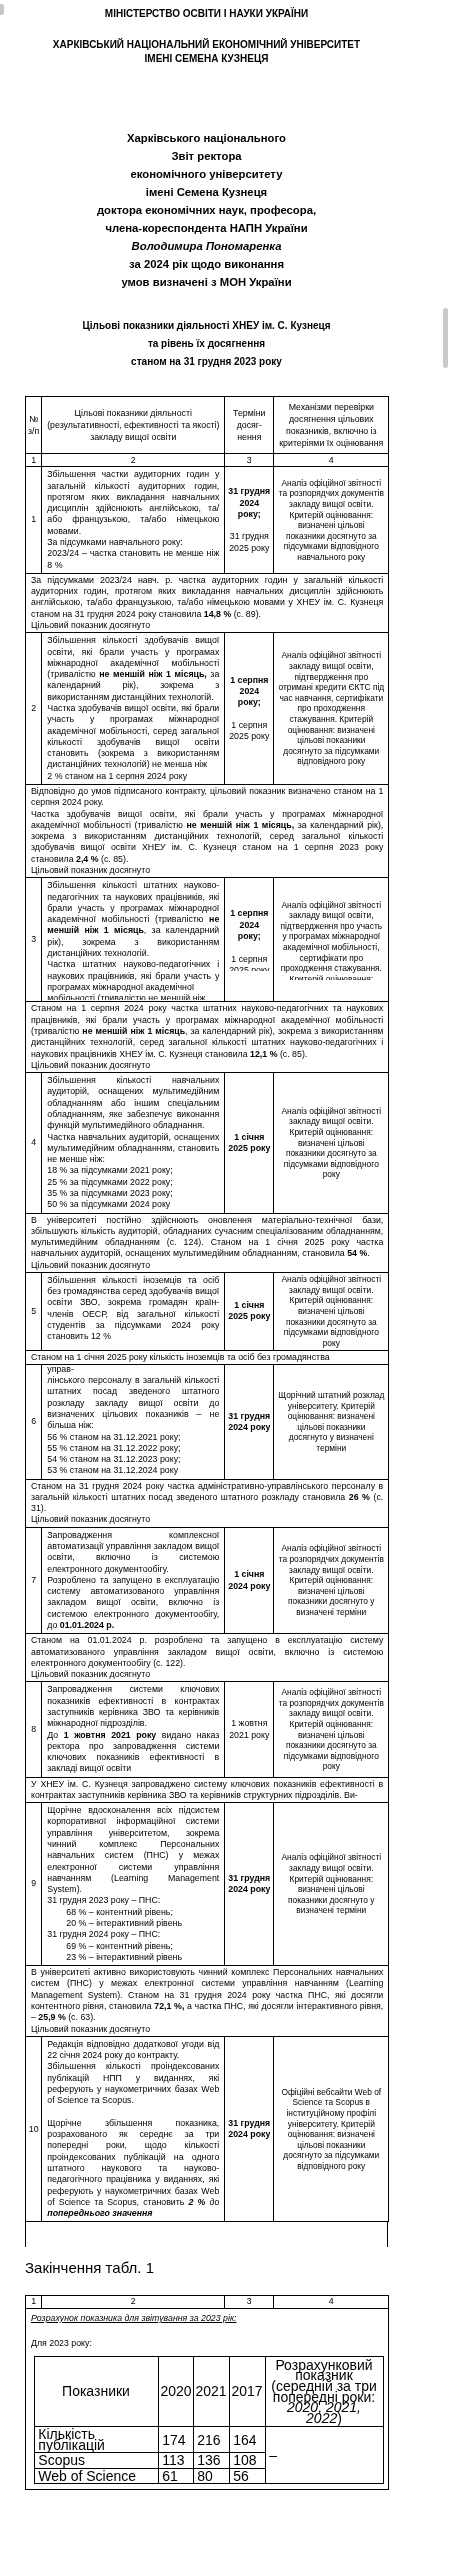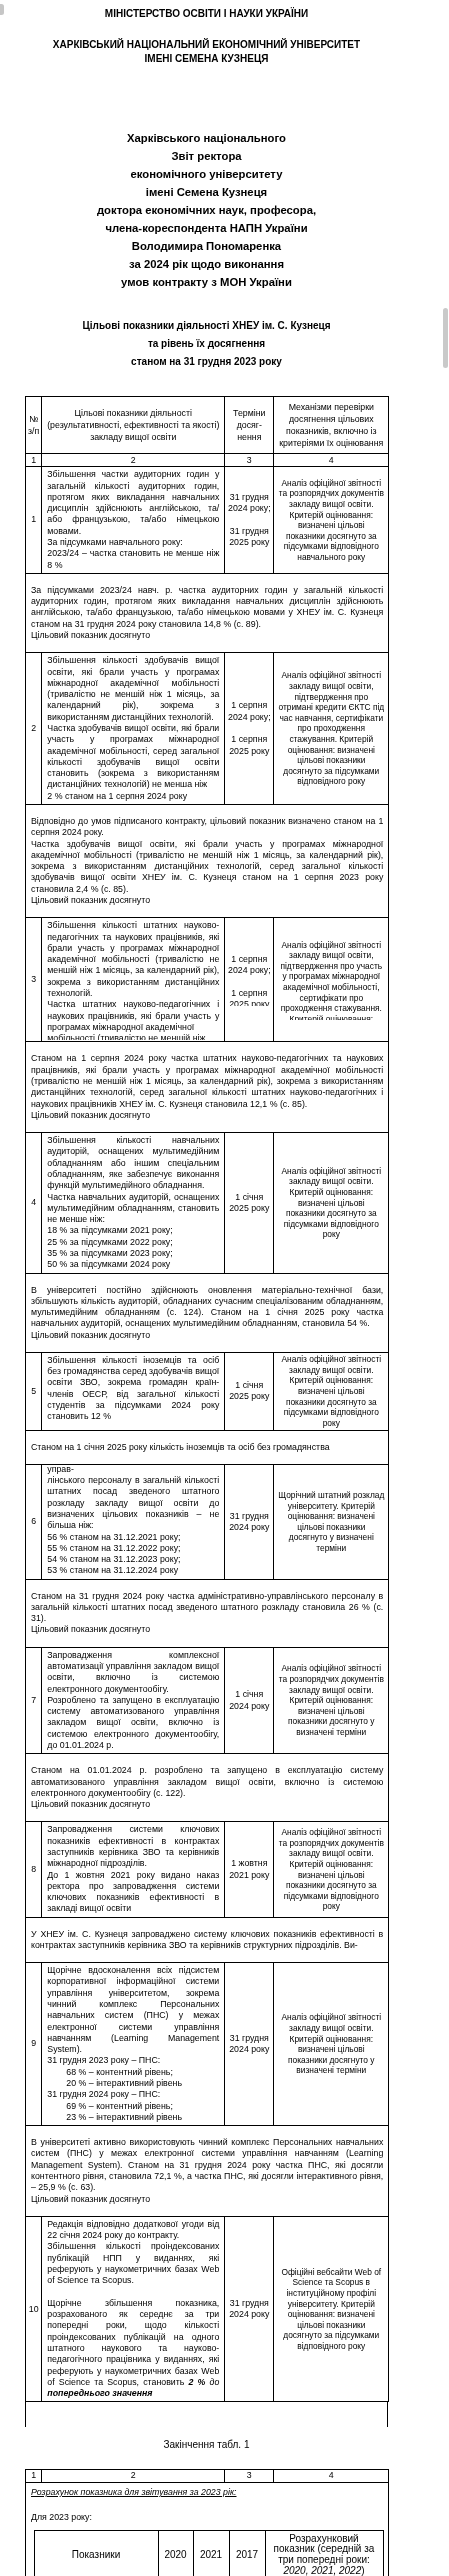--- a/index.html
+++ b/index.html
@@ -3,45 +3,45 @@
 <meta charset="utf-8">
 <style>
   *{box-sizing:border-box;margin:0;padding:0}
   html,body{width:449px}
   body{height:2576px;overflow:hidden;background:#ffffff;color:#000;
        font-family:"Liberation Sans","DejaVu Sans",sans-serif;position:relative}
   .content{width:363px;margin-left:25px}
   .ministry{padding-top:7.5px;text-align:center;font-weight:bold;font-size:10px}
   .univ{margin-top:19px;text-align:center;font-weight:bold;font-size:10px;line-height:14.4px}
   .report-title{margin-top:63px;text-align:center;font-weight:bold;font-size:11.3px;line-height:18px}
-  .report-title .rector{}
+  .report-title .rector{font-style:italic}
   .table-title{margin-top:26px;text-align:center;font-weight:bold;font-size:10px;line-height:18px}
   table.main{border-collapse:collapse;width:363px;table-layout:fixed;margin-top:25px;border:1.9px solid #000}
   table.cont{margin-top:0}
   .main th,.main td{border:1.3px solid #000;font-weight:normal;font-size:8.8px;line-height:11.3px;vertical-align:top}
   .main th{text-align:center;vertical-align:middle;padding:3.8px 1.9px;line-height:12px}
   .numrow td{text-align:center;padding:0.6px 1.3px}
   td.num{text-align:center;vertical-align:middle;padding:1.3px}
   td.ind{text-align:justify;padding:1.9px 5px}
   td.term{text-align:center;vertical-align:middle;padding:1.3px 1.9px}
   td.mech{text-align:center;vertical-align:middle;padding:1.3px 3.1px;font-size:8.4px;line-height:10.6px}
-  td.note{text-align:justify;padding:11px 5px;font-size:8.8px;line-height:11.3px}
-  .seg-b{font-weight:normal}
+  td.note{text-align:justify;padding:1px 5px;font-size:8.8px;line-height:11.3px}
+  .seg-b{font-weight:bold}
   .seg-i{font-style:italic}
   .seg-bi{font-weight:bold;font-style:italic}
   .seg-ind{padding-left:19px}
   .seg-cutb{display:block;height:6.3px;overflow:hidden}
   .seg-cuttop{display:flex;align-items:flex-end;height:8.1px;overflow:hidden}
   .cut-row{width:363px;height:25px;border-left:1.9px solid #000;border-right:1.9px solid #000}
-  .closing{width:363px;text-align:center;font-size:10px;margin:11.3px 0 19px}
+  .closing{width:363px;text-align:left;font-size:15px;margin:11.3px 0 19px}
   .calc-cell{padding:3.8px 5px}
   .calc-title{font-style:italic;text-decoration:underline;font-size:8.8px;line-height:11.3px}
   .calc-sub{margin-top:13.8px;font-size:8.8px}
   table.calc{border-collapse:collapse;table-layout:fixed;width:348px;margin:6.3px 0 1.3px 2.5px;border:1.9px solid #000}
-  .calc th,.calc td{border:1.3px solid #000;font-size:10px;line-height:10.6px;font-weight:normal}
+  .calc th,.calc td{border:1.3px solid #000;font-size:14px;line-height:10.6px;font-weight:normal}
   .calc th{padding:3.1px 1.9px;vertical-align:middle;text-align:center}
   .calc td{padding:1.9px 3.8px}
   td.cl{text-align:left}
   td.cv,td.cres{vertical-align:middle}
   .scroll-thumb{position:absolute;right:0.6px;top:308px;width:5.6px;height:60px;background:#c9c9c9;border-radius:3.1px}
   .edge-artifact{position:absolute;left:0;top:3.8px;width:4.4px;height:11.3px;background:#c6c6c6;border-radius:0 2.5px 2.5px 0}
 </style>
 </head>
 <body>
 
@@ -59,21 +59,21 @@
 
   <div class="report-title">
     <div>Харківського національного</div>
     <div>Звіт ректора</div>
     <div>економічного університету</div>
     <div>імені Семена Кузнеця</div>
     <div>доктора економічних наук, професора,</div>
     <div>члена-кореспондента НАПН України</div>
     <div class="rector">Володимира Пономаренка</div>
     <div>за 2024 рік щодо виконання</div>
-    <div>умов контракту з МОН України</div>
+    <div>умов визначені з МОН України</div>
   </div>
 
   <div class="table-title">
     <div>Цільові показники діяльності ХНЕУ ім. С. Кузнеця</div>
     <div>та рівень їх досягнення</div>
     <div>станом на 31 грудня 2023 року</div>
   </div>
 
   <table class="main">
     <colgroup>

